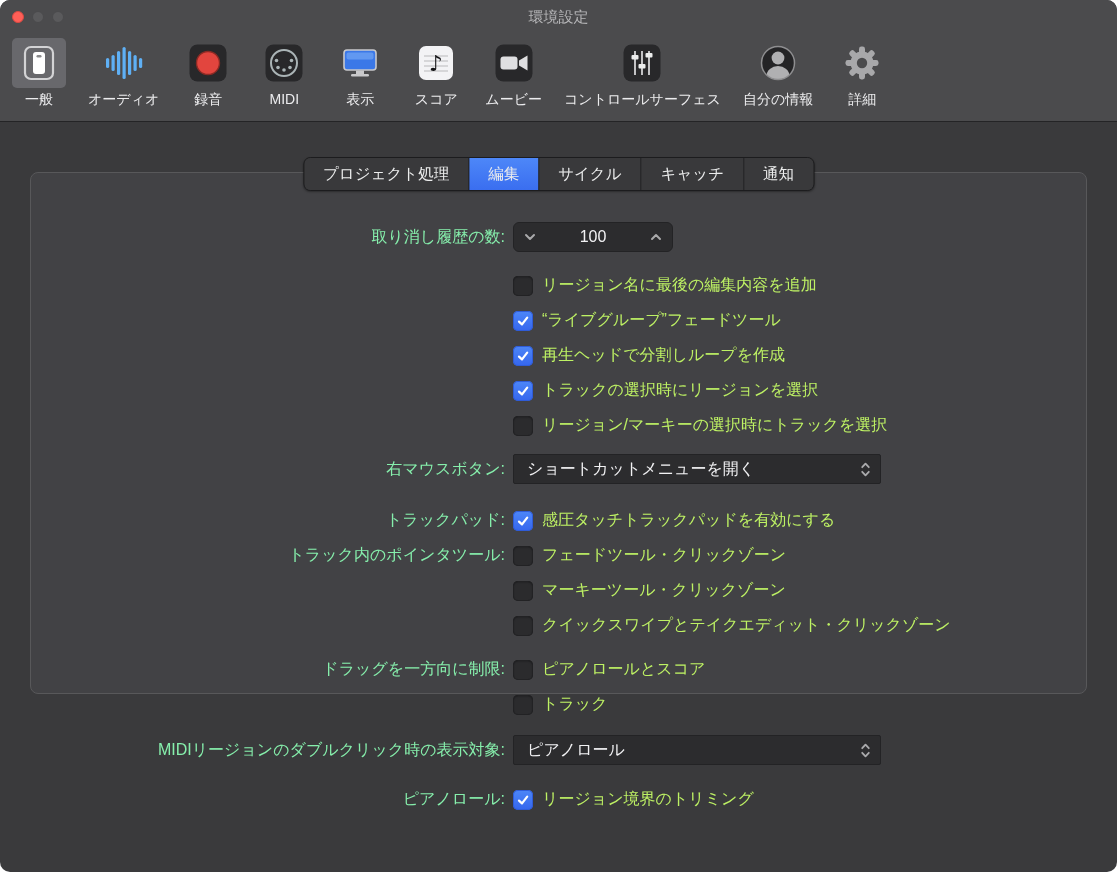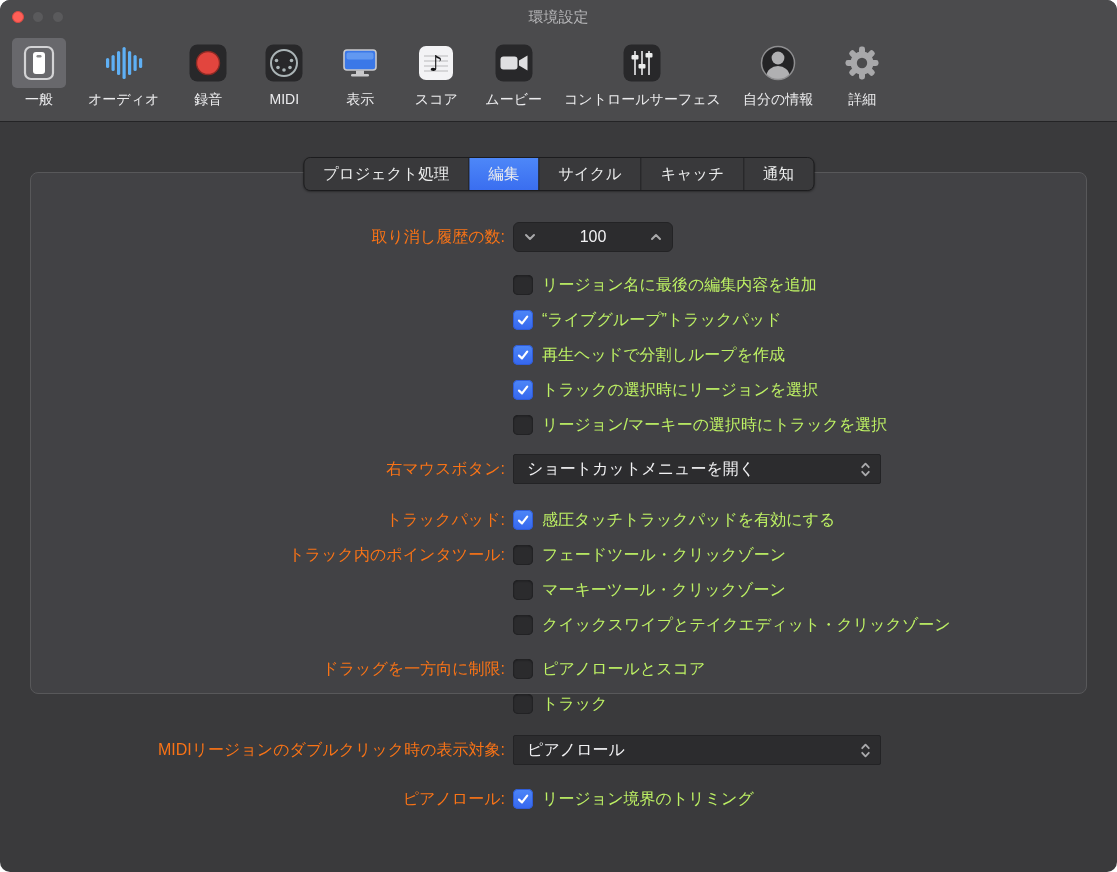--- a/index.html
+++ b/index.html
@@ -21,22 +21,22 @@
   .content{position:relative;height:606px;background:#3a3a3c;}
   .panel{position:absolute;left:30px;right:30px;top:50px;bottom:34px;background:#424245;border:1px solid #58585a;border-radius:8px;}
   
   .tabbar{position:absolute;top:-16px;left:50%;transform:translateX(-50%);display:flex;height:32px;border:1px solid #1c1c1e;border-radius:7px;overflow:hidden;background:#343436;z-index:5;box-shadow:0 1px 2px rgba(0,0,0,.35);}
   .tab{display:flex;align-items:center;padding:0 19px;font-size:15.5px;color:#eceded;border-right:1px solid #1c1c1e;white-space:nowrap;background:#39393b;}
   .tab:last-child{border-right:none;}
   .tab.selected{background:linear-gradient(#4d87f8,#3a6ef0);}
   
   .form{padding-top:49px;}
   .row{display:flex;align-items:center;min-height:24px;}
-  .row .label{flex:none;width:474px;text-align:right;color:#f97316;font-size:16px;white-space:nowrap;}
-  .row .ctl{margin-left:8px;display:flex;align-items:flex-start;}
+  .row .label{flex:none;width:474px;text-align:right;color:#86efac;font-size:16px;white-space:nowrap;}
+  .row .ctl{margin-left:8px;display:flex;align-items:flex-end;}
   .mt11{margin-top:11px}.mt17{margin-top:17px}.mt19{margin-top:19px}
   .mt20{margin-top:20px}.mt21{margin-top:21px}.mt22{margin-top:22px}.mt24{margin-top:24px}
   
   .stepper{display:flex;align-items:center;justify-content:space-between;width:160px;height:30px;background:#2c2c2e;border:1px solid #232325;border-radius:6px;box-sizing:border-box;padding:0 10px;}
   .stepper .val{color:#f2f2f4;font-size:16px;}
   .chev{flex:none;}
   .popup{display:flex;align-items:center;width:368px;height:30px;background:#2c2c2e;border:1px solid #232325;border-radius:2px;box-sizing:border-box;padding:0 9px 0 13px;}
   .popup .val{flex:1;color:#f2f2f4;font-size:16px;white-space:nowrap;overflow:hidden;}
   .cb{flex:none;width:20px;height:20px;border-radius:5px;background:#2b2b2d;box-shadow:inset 0 0 0 1px #222224, inset 0 1px 2px rgba(0,0,0,.45);display:flex;align-items:center;justify-content:center;}
   .cb svg{display:none;}
@@ -259,21 +259,21 @@
           </div>
         </div>
         <div class="row mt11">
           <div class="label"></div>
           <div class="ctl">
             <span class="cb checked">
                 <svg width="14" height="14" viewBox="0 0 14 14">
                   <path d="M3 7.6 L6 10.4 L11.2 3.6" fill="none" stroke="#fff" stroke-width="2.2" stroke-linecap="round" stroke-linejoin="round"></path>
                 </svg>
               </span>
-            <span class="cb-label">“ライブグループ”トラックパッド</span>
+            <span class="cb-label">“ライブグループ”フェードツール</span>
           </div>
         </div>
         <div class="row mt11">
           <div class="label"></div>
           <div class="ctl">
             <span class="cb checked">
                 <svg width="14" height="14" viewBox="0 0 14 14">
                   <path d="M3 7.6 L6 10.4 L11.2 3.6" fill="none" stroke="#fff" stroke-width="2.2" stroke-linecap="round" stroke-linejoin="round"></path>
                 </svg>
               </span>

